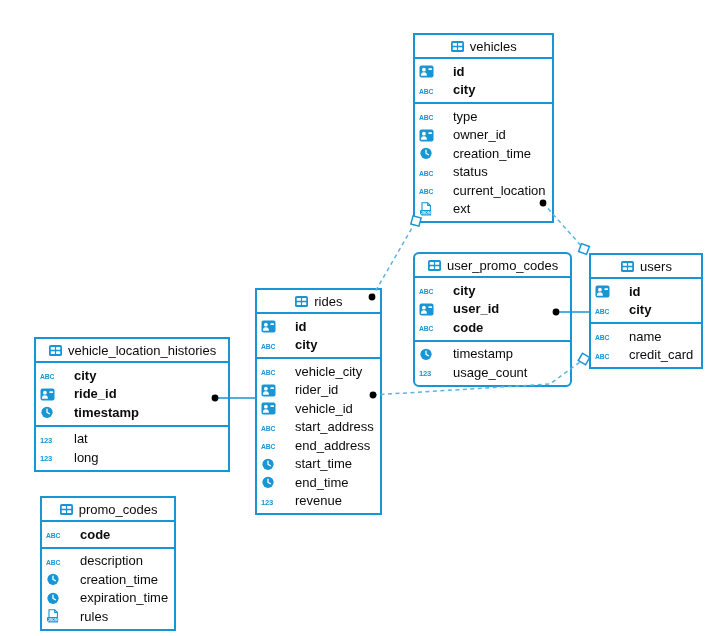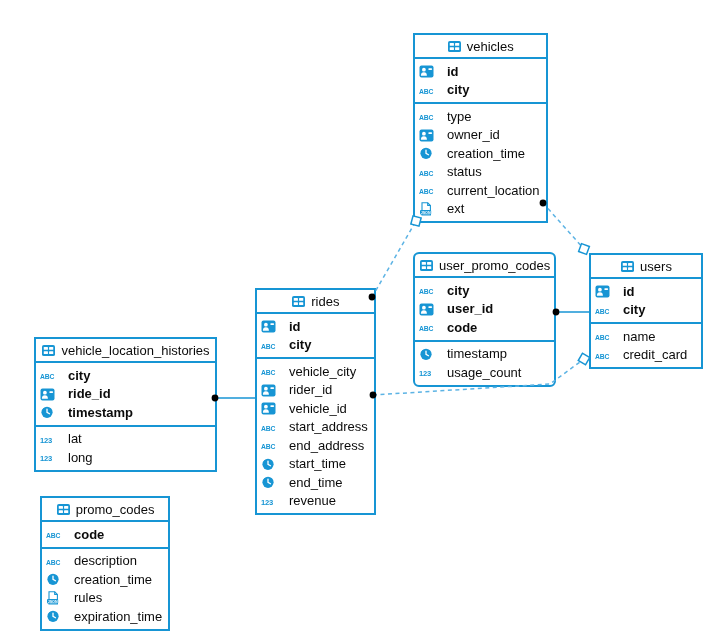--- a/index.html
+++ b/index.html
@@ -18,28 +18,28 @@
     background:#fff;
     border:2px solid var(--blue);
     box-sizing:border-box;
     color:#0b0b0b;
     font-size:13px;
   }
   .tbl-header{
     display:flex;align-items:center;justify-content:center;gap:5px;
     height:22px;
     border-bottom:2px solid var(--blue);
-    padding:0 4px;
+    padding:0 12px;
     white-space:nowrap;
   }
   .sec{padding:3px 0;}
   .sec.keys{border-bottom:2px solid var(--blue);}
   .sec.keys .frow{font-weight:bold;}
   .frow{
-    display:flex;align-items:center;gap:10px;
+    display:flex;align-items:center;gap:16px;
     height:18.5px;
     padding:0 6px 0 4px;
     white-space:nowrap;
   }
   .icon{
     flex:0 0 18px;width:18px;height:14px;
     display:flex;align-items:flex-end;justify-content:flex-start;
   }
   .conn-svg{
     position:absolute;left:0;top:0;
@@ -509,33 +509,33 @@
               <circle cx="7" cy="7.3" r="5.6" fill="#1795d4"></circle>
               <path d="M0.6 3.9 L4.1 0.4" stroke="#fff" stroke-width="2.2"></path>
               <path d="M7 4.1 V7.3 L9.5 8.7" stroke="#fff" stroke-width="1.3" fill="none" stroke-linecap="round"></path>
             </svg>
           </span>
           <span>creation_time</span>
         </div>
         <div class="frow">
           <span class="icon">
             <svg viewBox="0 0 14 14" width="14" height="14">
+              <circle cx="7" cy="7.3" r="5.6" fill="#1795d4"></circle>
+              <path d="M0.6 3.9 L4.1 0.4" stroke="#fff" stroke-width="2.2"></path>
+              <path d="M7 4.1 V7.3 L9.5 8.7" stroke="#fff" stroke-width="1.3" fill="none" stroke-linecap="round"></path>
+            </svg>
+          </span>
+          <span>expiration_time</span>
+        </div>
+        <div class="frow">
+          <span class="icon">
+            <svg viewBox="0 0 14 14" width="14" height="14">
               <path d="M3 0.8 H8.7 L11.4 3.5 V13 H3 Z" fill="#fff" stroke="#1795d4" stroke-width="1.1"></path>
               <path d="M8.7 0.8 V3.5 H11.4" fill="none" stroke="#1795d4" stroke-width="1.1"></path>
               <rect x="1" y="8" width="11.2" height="4.6" rx="1" fill="#1795d4"></rect>
               <text x="6.6" y="11.5" font-size="3.6" font-weight="bold" fill="#fff" text-anchor="middle">JSON</text>
             </svg>
           </span>
           <span>rules</span>
         </div>
-        <div class="frow">
-          <span class="icon">
-            <svg viewBox="0 0 14 14" width="14" height="14">
-              <circle cx="7" cy="7.3" r="5.6" fill="#1795d4"></circle>
-              <path d="M0.6 3.9 L4.1 0.4" stroke="#fff" stroke-width="2.2"></path>
-              <path d="M7 4.1 V7.3 L9.5 8.7" stroke="#fff" stroke-width="1.3" fill="none" stroke-linecap="round"></path>
-            </svg>
-          </span>
-          <span>expiration_time</span>
-        </div>
       </div>
     </div>
   </div>
 
 </body></html>

